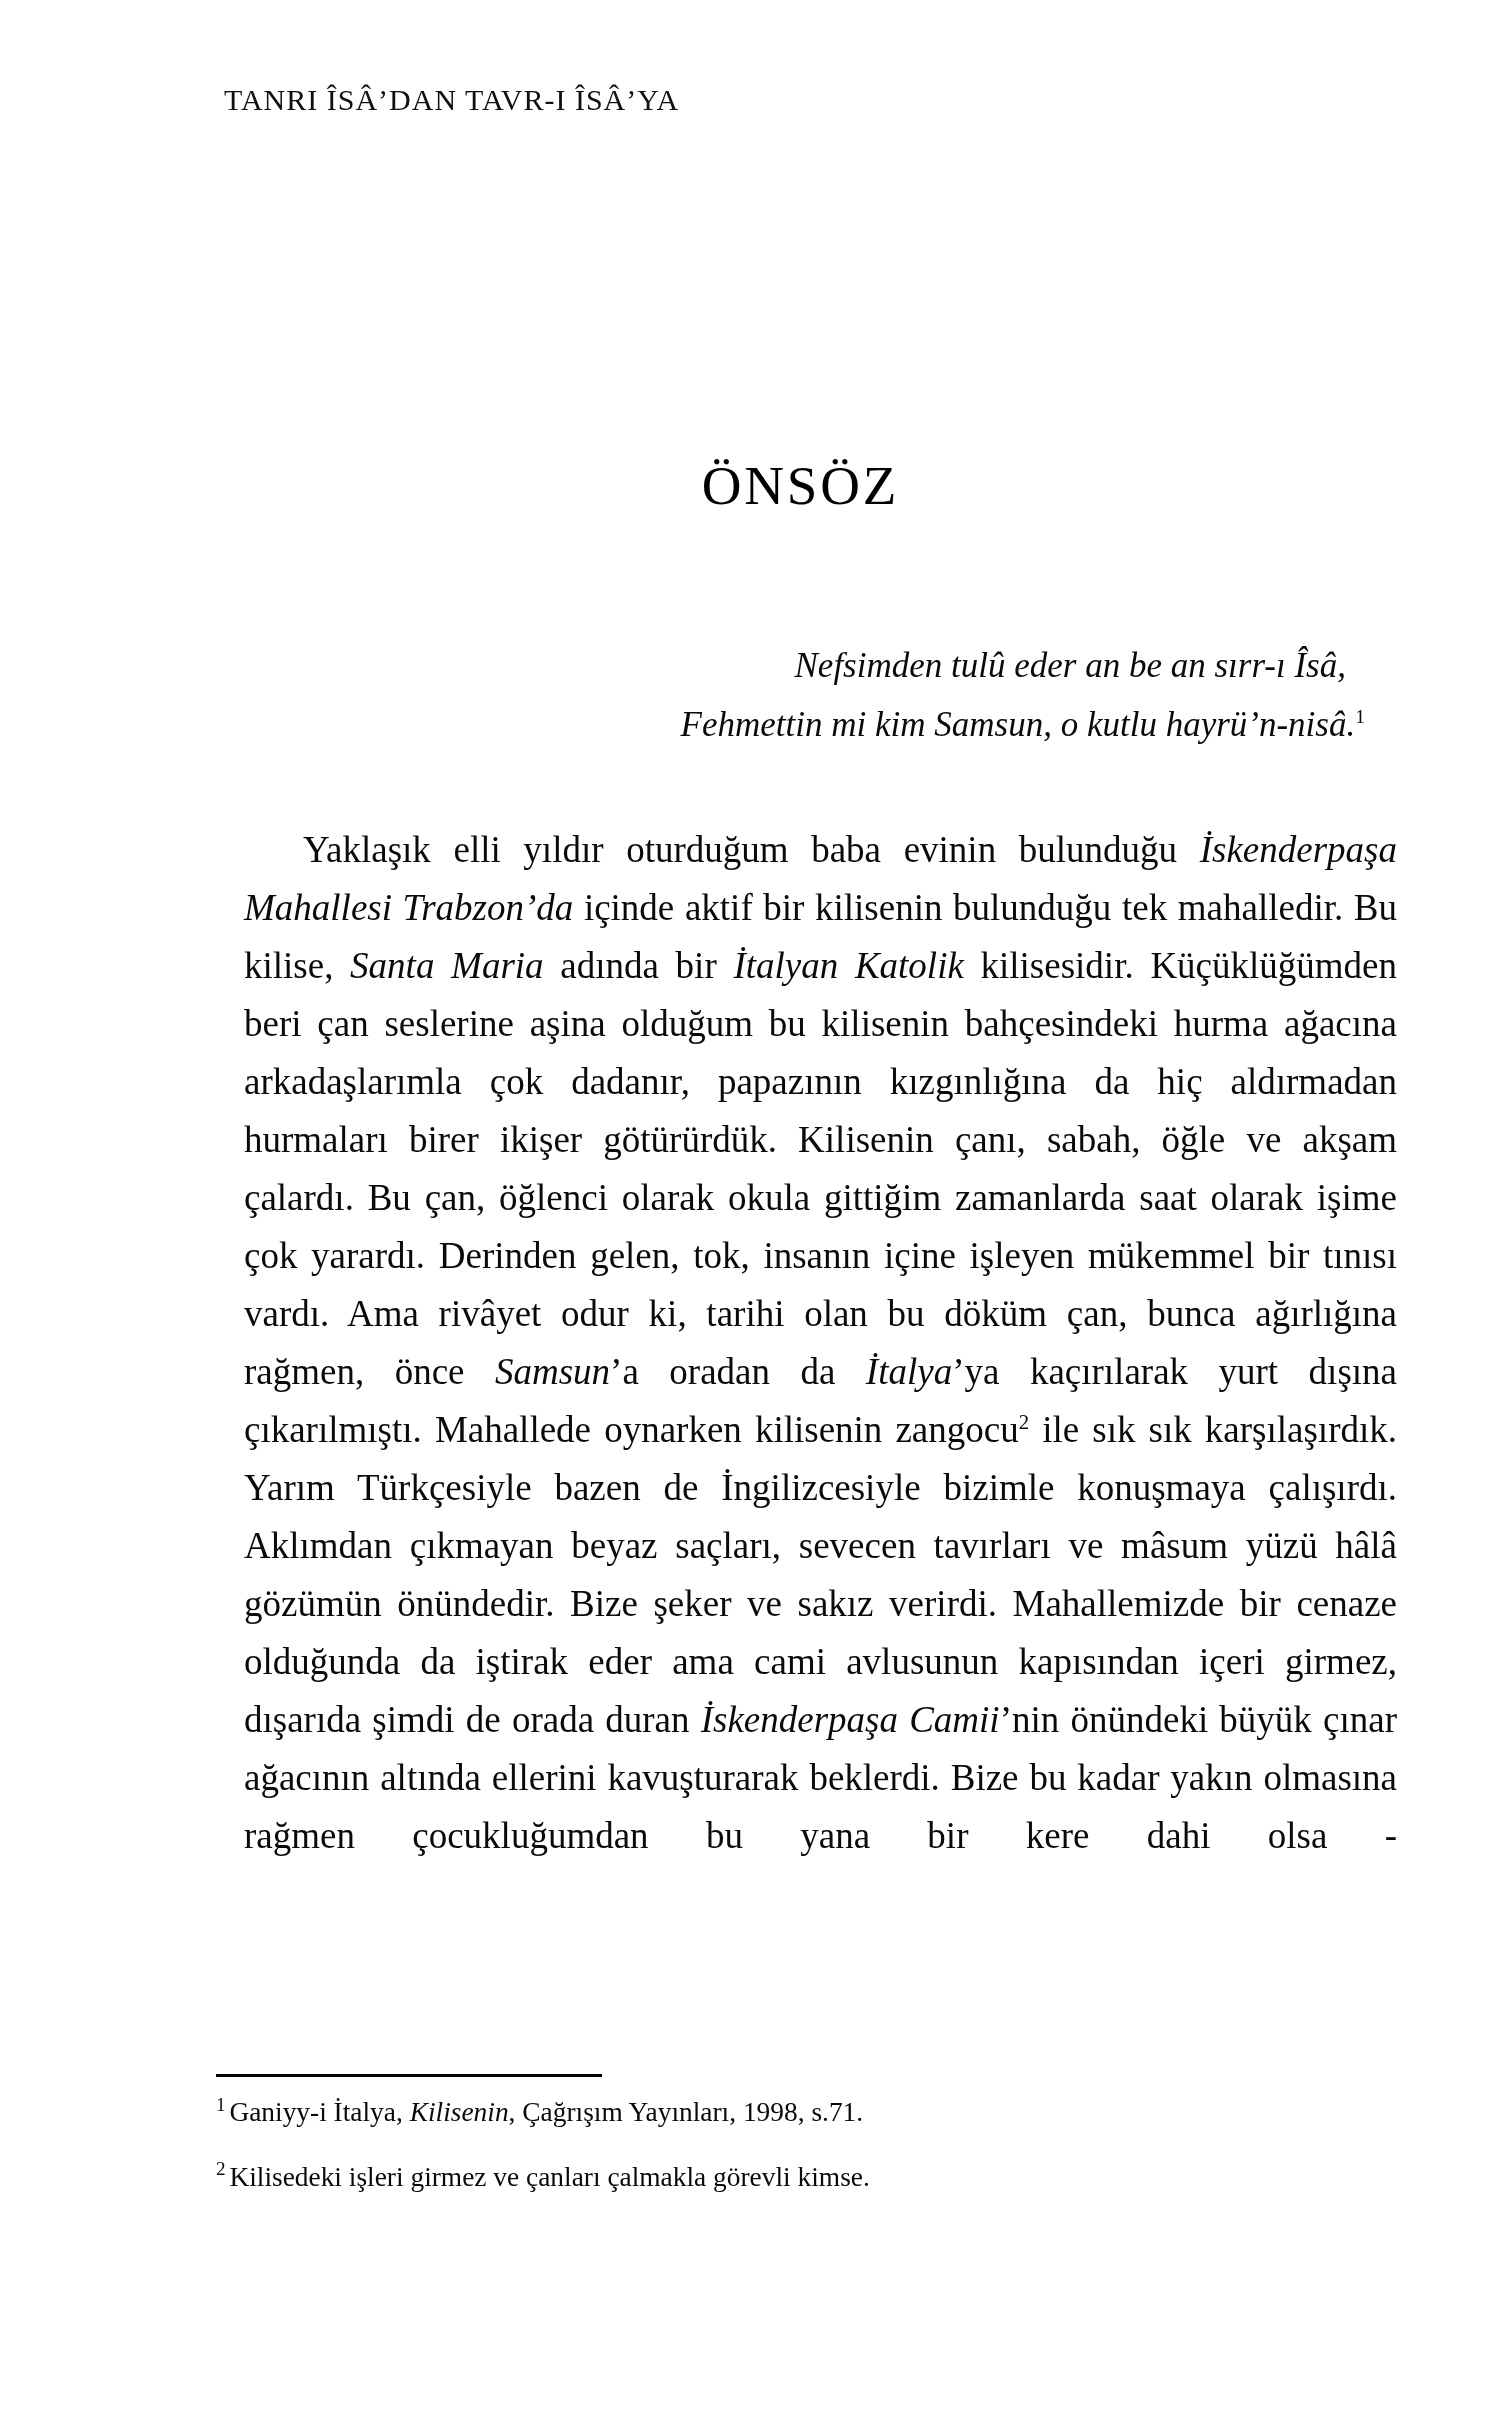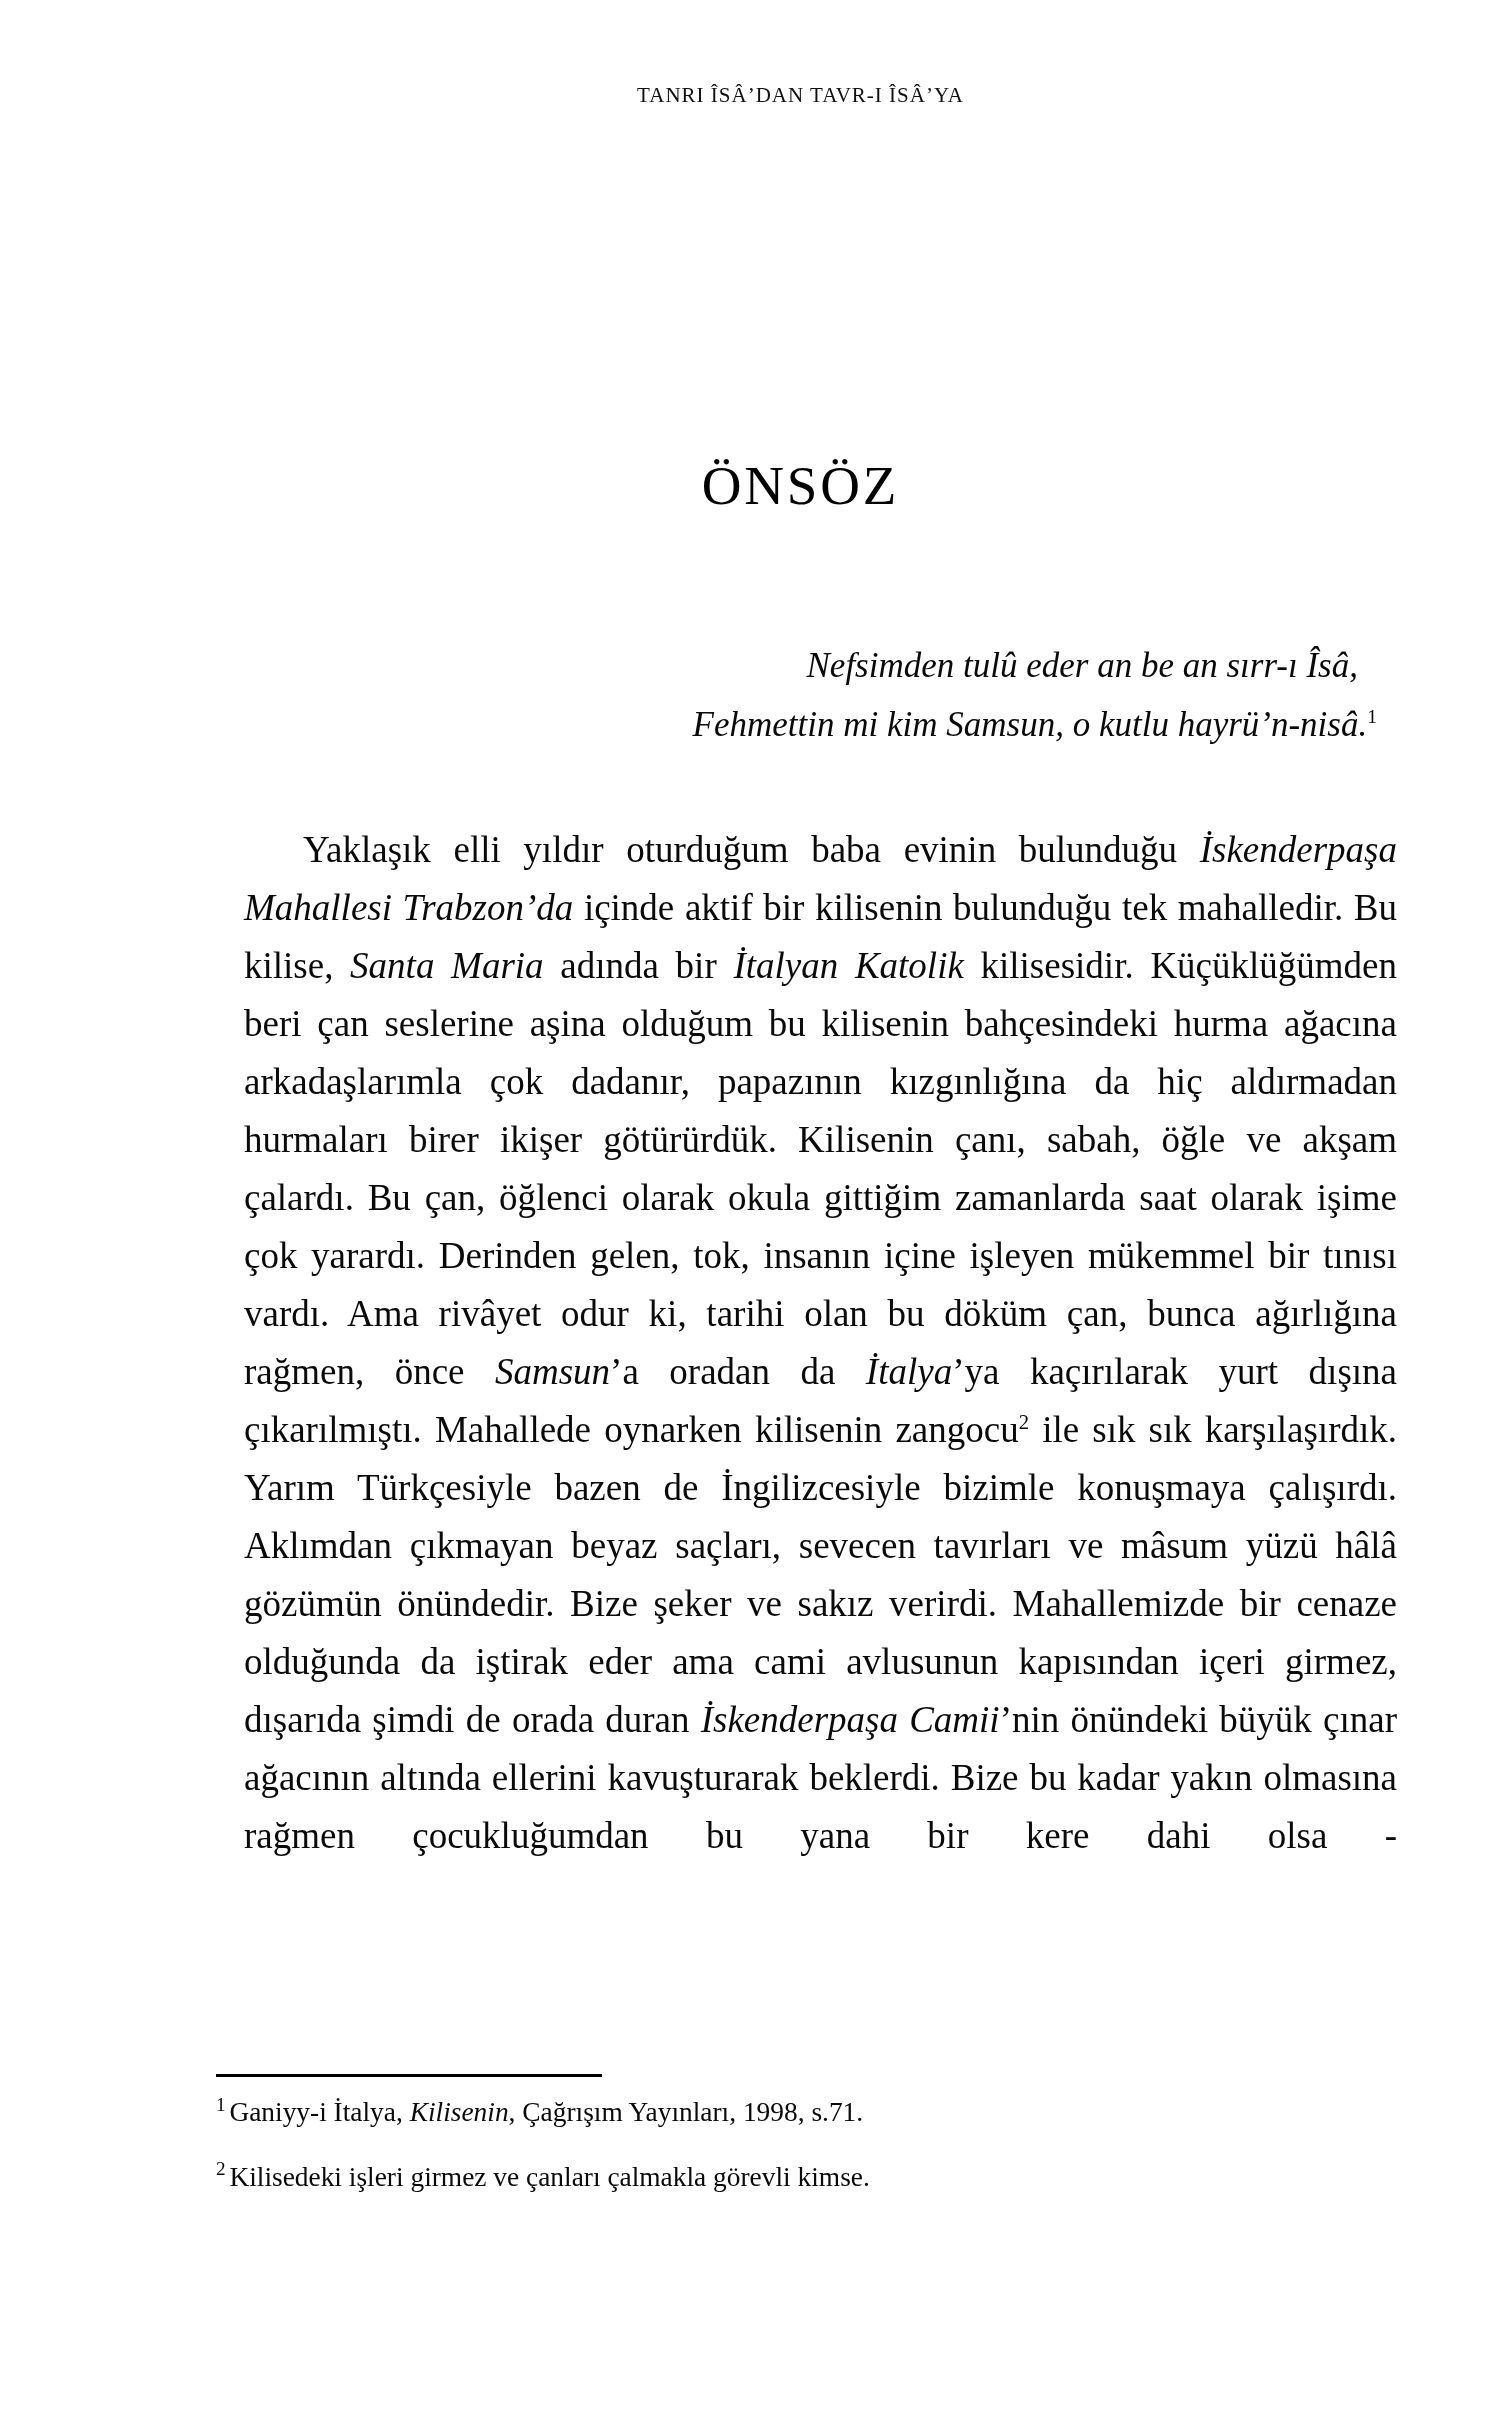--- a/index.html
+++ b/index.html
@@ -21,47 +21,46 @@
     overflow: hidden;
     box-sizing: border-box;
   }
 
   
   .running-header {
     position: absolute;
     left: 224px;
     top: 83px;
     width: 1153px;
-    font-size: 21px;
+    font-size: 30px;
     letter-spacing: 1px;
     font-variant: small-caps;
     text-transform: none;
     color: #101010;
     white-space: nowrap;
-    text-align: center;
   }
 
   
   .chapter-title {
     position: absolute;
     left: 224px;
     top: 454px;
     width: 1153px;
     text-align: center;
     font-size: 55px;
     letter-spacing: 2.8px;
     font-weight: normal;
     margin: 0;
     color: #000000;
   }
 
   
   .epigraph {
     position: absolute;
-    left: 224px;
+    left: 212px;
     top: 636px;
     width: 1153px;
     text-align: right;
     font-style: italic;
     font-size: 35px;
     line-height: 59px;
     color: #0a0a0a;
   }
   .epigraph .epi-line {
     display: block;

